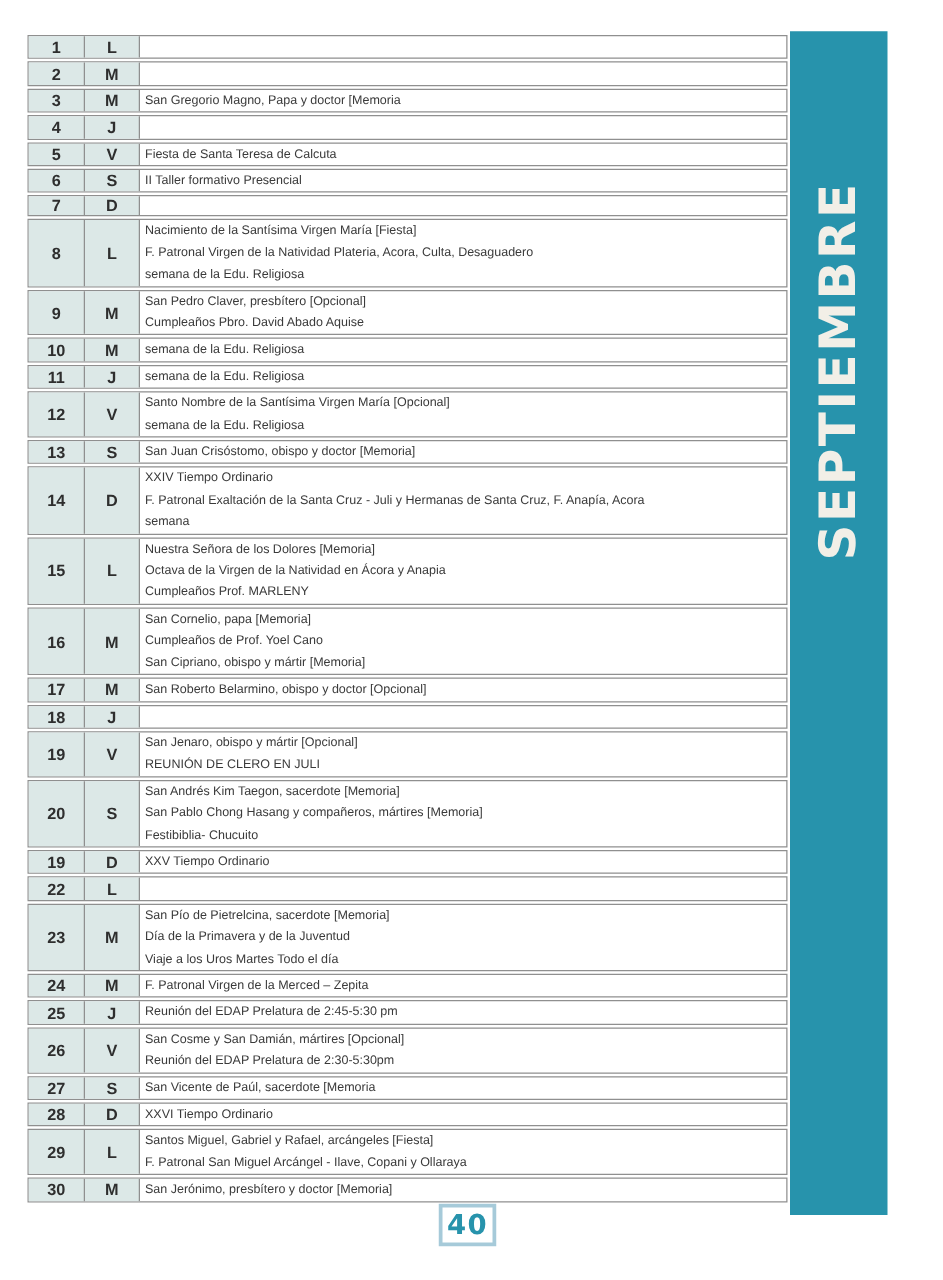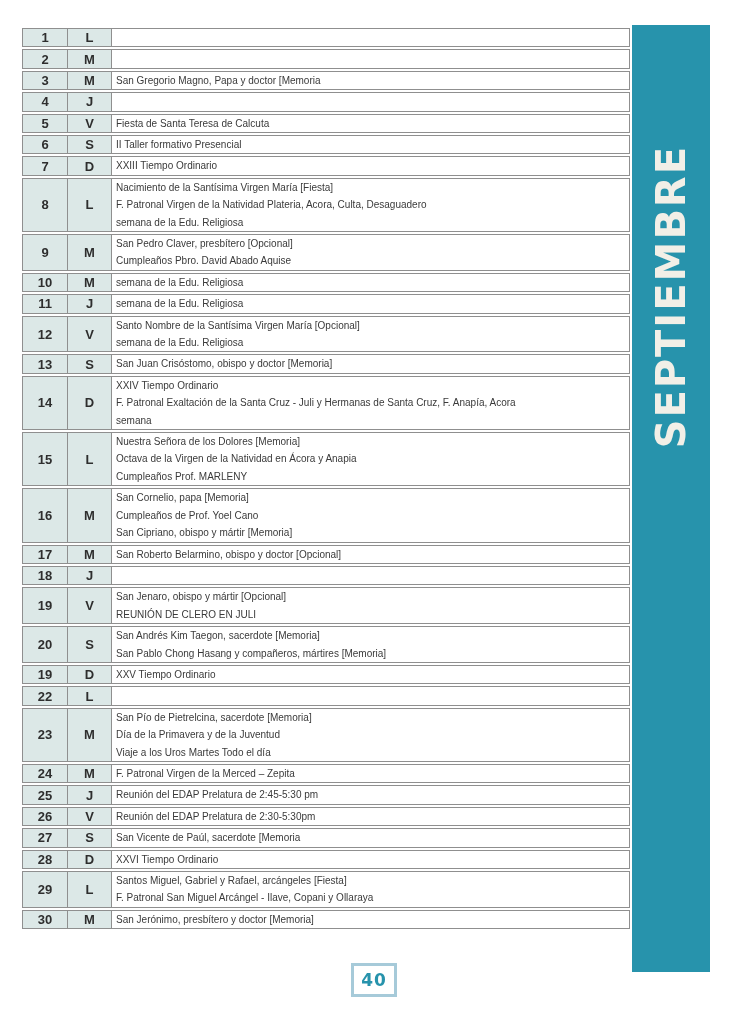--- a/index.html
+++ b/index.html
@@ -45,21 +45,21 @@
     color:#f2efe7;
     font-family:"DejaVu Sans", "Liberation Sans", sans-serif;
     white-space:nowrap;
   }
 
   
   .page-number-box {
     position:absolute; left:351px; top:963px; width:46px; height:34px;
     border:3px solid #a6cad9; background:#ffffff;
     display:flex; align-items:center; justify-content:center;
-    font-size:17px; font-weight:bold; letter-spacing:1px;
+    font-size:22px; font-weight:bold; letter-spacing:1px;
     color:#2793ac;
     font-family:"DejaVu Sans", "Liberation Sans", sans-serif;
   }
 </style>
 </head>
 <body>
 
 <div class="calendar-table">
   <div class="row">
     <div class="cell-day">1</div>
@@ -99,23 +99,20 @@
     <div class="cell-day">6</div>
     <div class="cell-dow">S</div>
     <div class="cell-events">
         <div class="event-line">II Taller formativo Presencial</div>
       </div>
   </div>
 
   <div class="row">
     <div class="cell-day">7</div>
     <div class="cell-dow">D</div>
-    <div class="cell-events">
-        <div class="event-line">XXIII Tiempo Ordinario</div>
-      </div>
   </div>
 
   <div class="row">
     <div class="cell-day">8</div>
     <div class="cell-dow">L</div>
     <div class="cell-events">
         <div class="event-line">Nacimiento de la Santísima Virgen María [Fiesta]</div>
         <div class="event-line">F. Patronal Virgen de la Natividad Plateria, Acora, Culta, Desaguadero</div>
         <div class="event-line">semana de la Edu. Religiosa</div>
       </div>
@@ -215,20 +212,21 @@
         <div class="event-line">REUNIÓN DE CLERO EN JULI</div>
       </div>
   </div>
 
   <div class="row">
     <div class="cell-day">20</div>
     <div class="cell-dow">S</div>
     <div class="cell-events">
         <div class="event-line">San Andrés Kim Taegon, sacerdote [Memoria]</div>
         <div class="event-line">San Pablo Chong Hasang y compañeros, mártires [Memoria]</div>
+        <div class="event-line">Festibiblia- Chucuito</div>
       </div>
   </div>
 
   <div class="row">
     <div class="cell-day">19</div>
     <div class="cell-dow">D</div>
     <div class="cell-events">
         <div class="event-line">XXV Tiempo Ordinario</div>
       </div>
   </div>
@@ -262,20 +260,21 @@
     <div class="cell-dow">J</div>
     <div class="cell-events">
         <div class="event-line">Reunión del EDAP Prelatura de 2:45-5:30 pm</div>
       </div>
   </div>
 
   <div class="row">
     <div class="cell-day">26</div>
     <div class="cell-dow">V</div>
     <div class="cell-events">
+        <div class="event-line">San Cosme y San Damián, mártires [Opcional]</div>
         <div class="event-line">Reunión del EDAP Prelatura de 2:30-5:30pm</div>
       </div>
   </div>
 
   <div class="row">
     <div class="cell-day">27</div>
     <div class="cell-dow">S</div>
     <div class="cell-events">
         <div class="event-line">San Vicente de Paúl, sacerdote [Memoria</div>
       </div>

